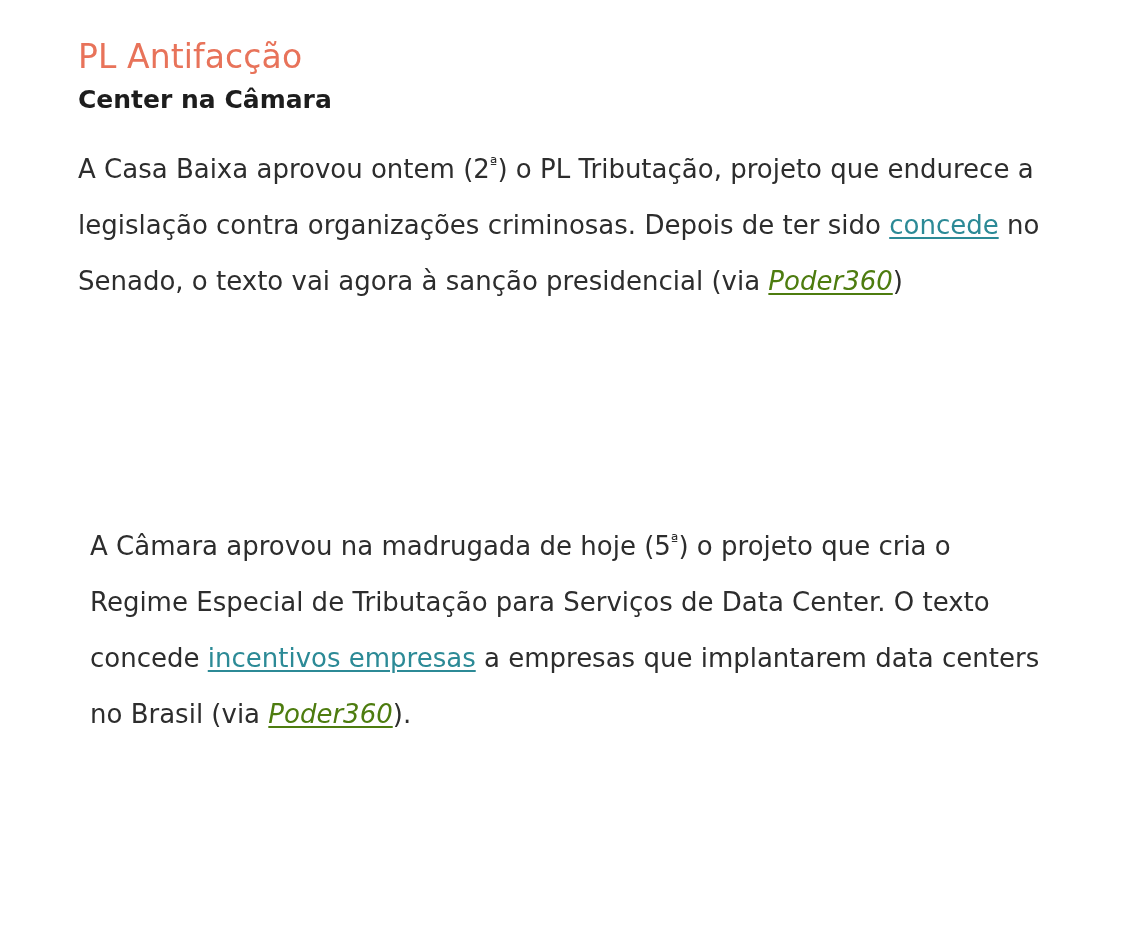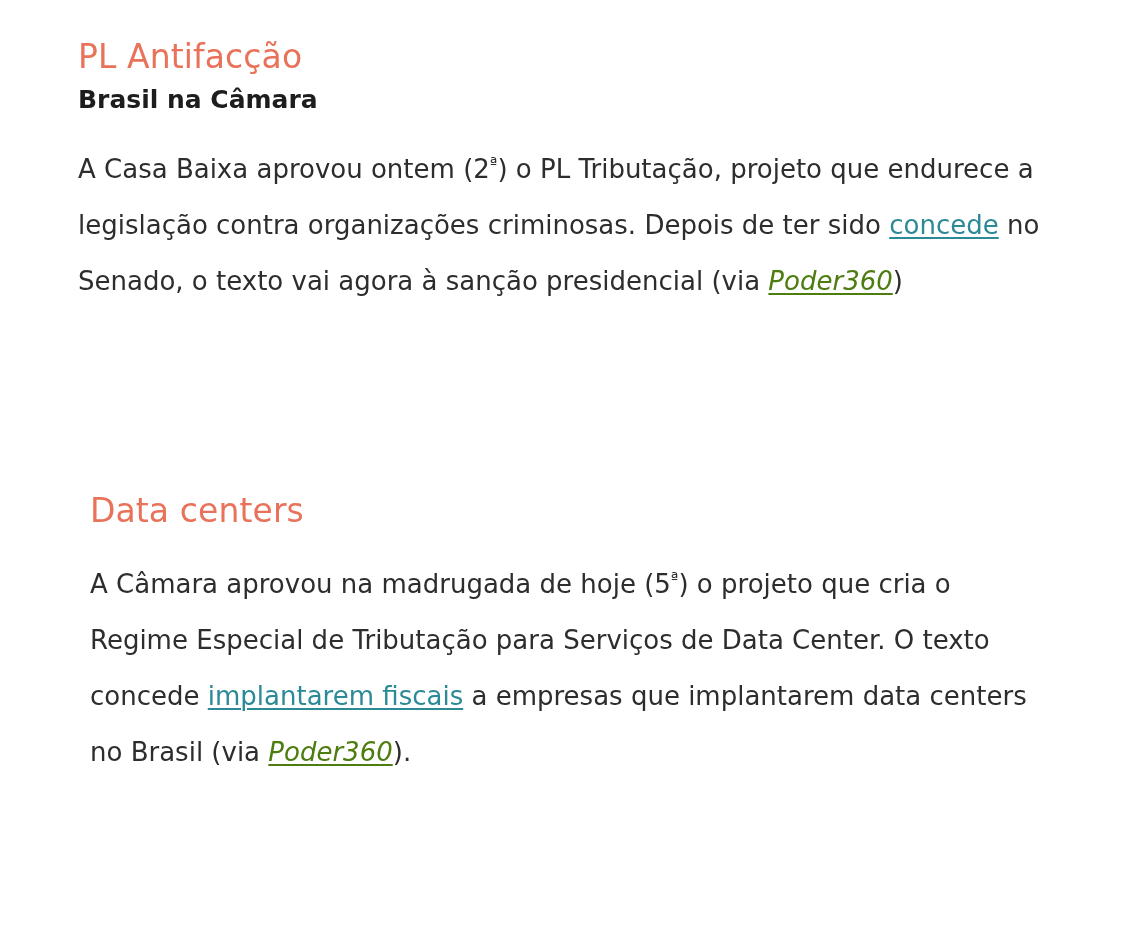--- a/index.html
+++ b/index.html
@@ -72,22 +72,21 @@
     line-height: 0;
   }
 </style>
 </head>
 <body>
 
 <div class="page">
 
   <section class="block block-1">
     <h2 class="kicker">PL Antifacção</h2>
-    <h3 class="headline">Brasil na Câmara</h3>
+    <h3 class="headline">Center na Câmara</h3>
     <p class="body"><span>A Casa Baixa aprovou ontem (2</span><sup class="ord">ª</sup><span>) o PL Tributação, projeto que endurece a legislação contra organizações criminosas. Depois de ter sido </span><a class="link" href="#">concede</a><span> no Senado, o texto vai agora à sanção presidencial (via </span><a class="src" href="#">Poder360</a><span>)</span></p>
   </section>
 
   <section class="block block-2">
-    <h2 class="kicker">Data centers</h2>
-    <p class="body"><span>A Câmara aprovou na madrugada de hoje (5</span><sup class="ord">ª</sup><span>) o projeto que cria o Regime Especial de Tributação para Serviços de Data Center. O texto concede </span><a class="link" href="#">implantarem fiscais</a><span> a empresas que implantarem data centers no Brasil (via </span><a class="src" href="#">Poder360</a><span>).</span></p>
+    <p class="body"><span>A Câmara aprovou na madrugada de hoje (5</span><sup class="ord">ª</sup><span>) o projeto que cria o Regime Especial de Tributação para Serviços de Data Center. O texto concede </span><a class="link" href="#">incentivos empresas</a><span> a empresas que implantarem data centers no Brasil (via </span><a class="src" href="#">Poder360</a><span>).</span></p>
   </section>
 
 </div>
 
 </body></html>

